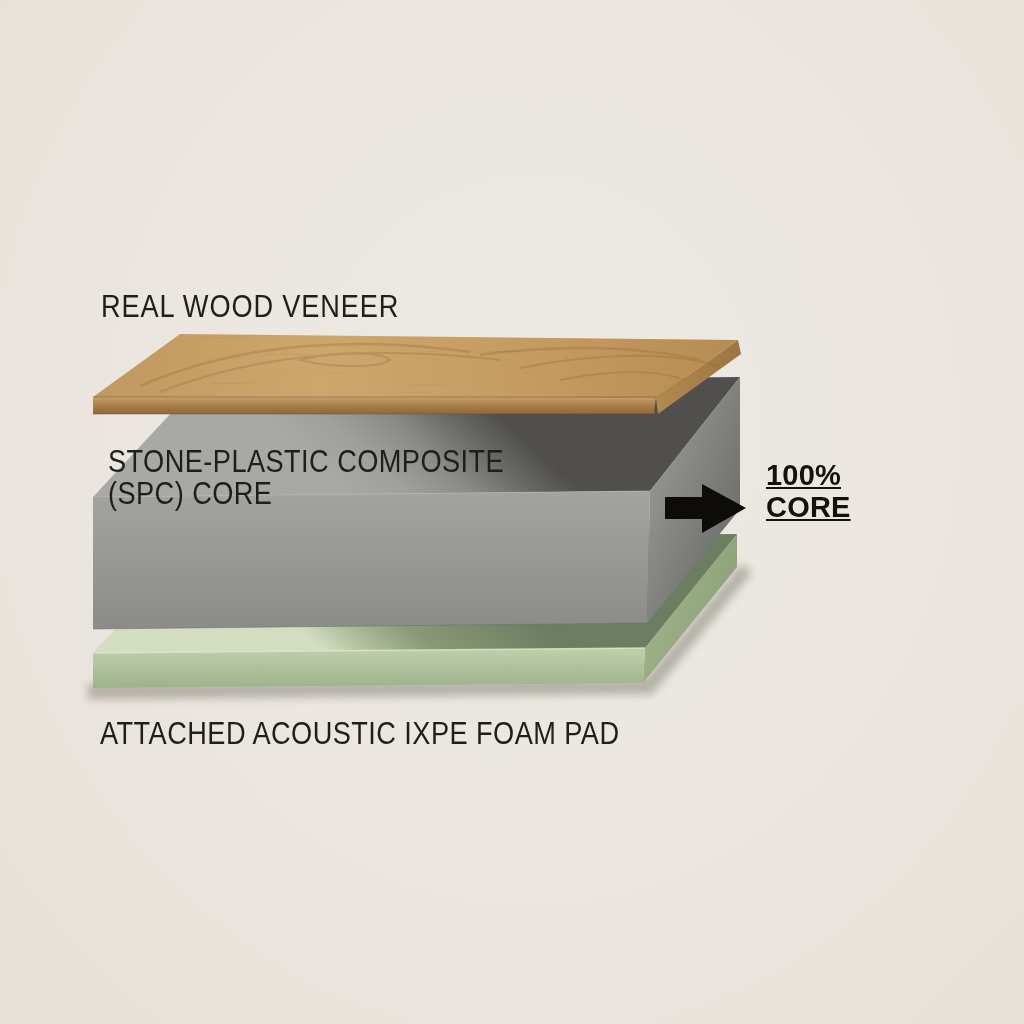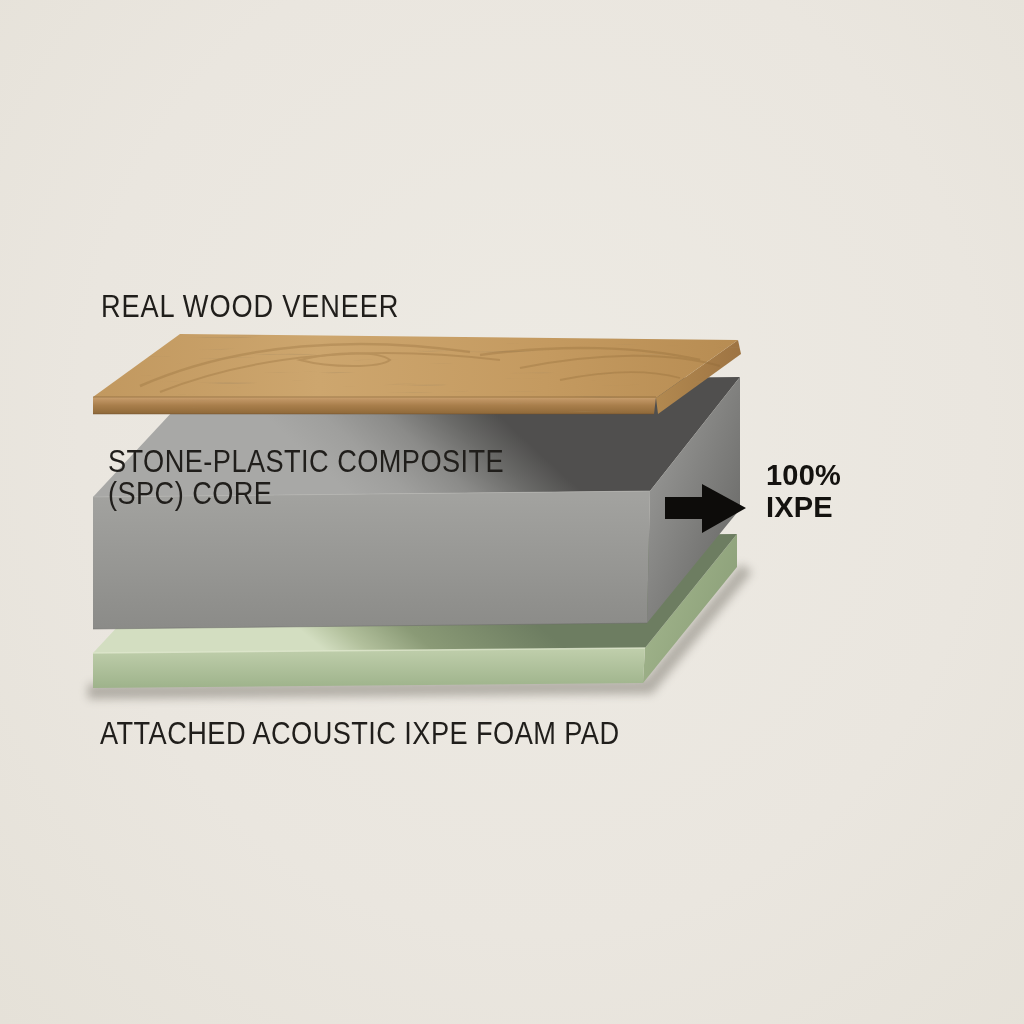--- a/index.html
+++ b/index.html
@@ -25,20 +25,21 @@
   }
   .label-wood{left:101px;top:290px;letter-spacing:1px;}
   .label-spc{left:108px;top:445px;}
   .label-foam{left:100px;top:717px;}
   .callout{
     position:absolute;left:766px;top:459px;
     color:#14120f;
     font-size:29px;font-weight:bold;
     line-height:32px;letter-spacing:0.2px;
     white-space:nowrap;
+    text-decoration:underline;
   }
 </style>
 </head>
 <body>
 
 <div class="stage">
 
   <svg width="1024" height="1024" viewBox="0 0 1024 1024">
     <defs>
 
@@ -177,18 +178,18 @@
 
   <div class="label label-wood">REAL WOOD VENEER</div>
 
   <div class="label label-spc">
     <div>STONE-PLASTIC COMPOSITE</div>
     <div>(SPC) CORE</div>
   </div>
 
   <div class="callout">
     <div>100%</div>
-    <div>IXPE</div>
+    <div>CORE</div>
   </div>
 
   <div class="label label-foam">ATTACHED ACOUSTIC IXPE FOAM PAD</div>
 
 </div>
 
 </body></html>

